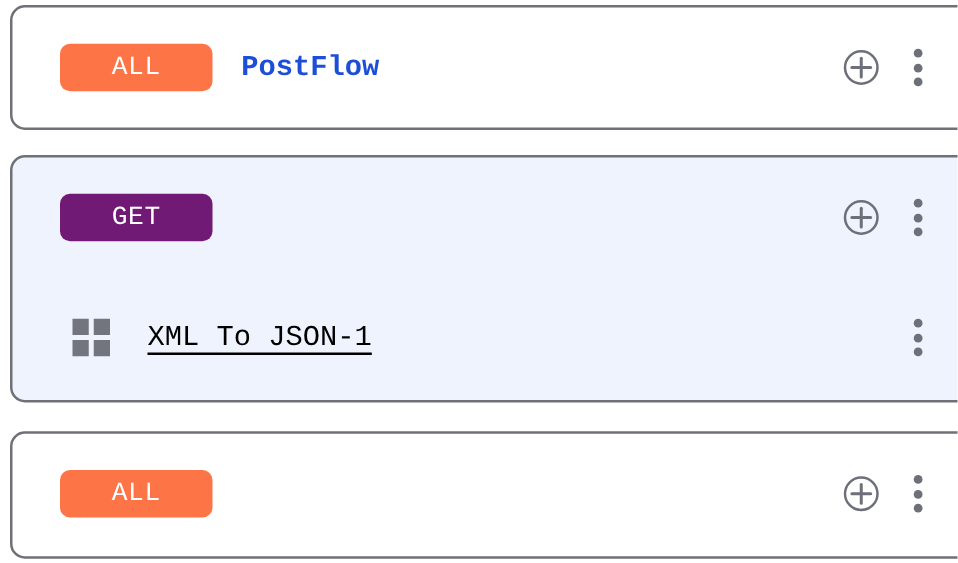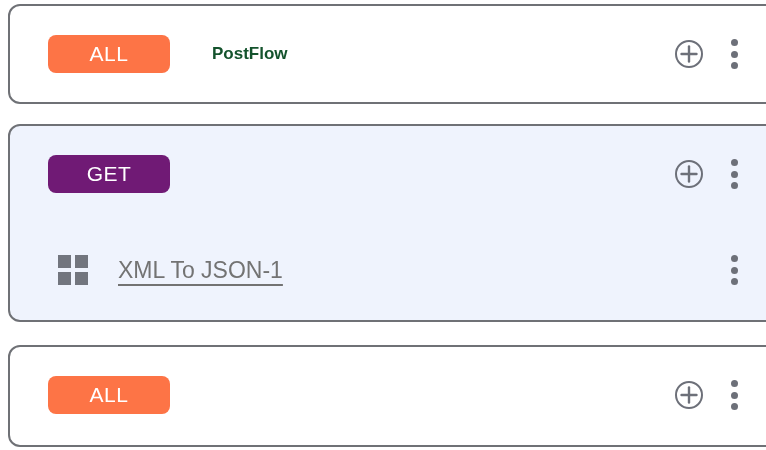--- a/index.html
+++ b/index.html
@@ -12,20 +12,21 @@
     background: #ffffff;
     font-family: "Liberation Sans", sans-serif;
     overflow: hidden;
   }
 
   .flow-list {
     position: relative;
     width: 766px;
     height: 450px;
     box-sizing: border-box;
+    font-family: Liberation Mono, monospace;
   }
 
   
   .card {
     position: absolute;
     left: 8px;
     width: 790px;              
     box-sizing: border-box;
     background: #ffffff;
     border: 2px solid #6f7176;
@@ -64,24 +65,24 @@
     font-size: 21px;
     font-weight: 400;
     letter-spacing: 0.5px;
     user-select: none;
   }
   .badge-all { background: #fd7446; }
   .badge-get { background: #701a75; }
 
   
   .flow-name {
-    margin-left: 42px;
-    font-size: 17px;
+    margin-left: 23px;
+    font-size: 23px;
     font-weight: bold;
-    color: #14532d;
+    color: #1d4ed8;
     white-space: nowrap;
   }
 
   
   .policy-icon {
     flex: 0 0 auto;
     width: 30px;
     height: 30px;
     display: grid;
     grid-template-columns: 13px 13px;
@@ -91,21 +92,21 @@
   }
   .policy-icon i {
     display: block;
     width: 13px;
     height: 13px;
     background: #72757e;
   }
   .policy-link {
     margin-left: 30px;
     font-size: 23px;
-    color: #737373;
+    color: #000000;
     text-decoration: underline;
     text-underline-offset: 6px;
     text-decoration-thickness: 2px;
     white-space: nowrap;
     cursor: pointer;
   }
 
   
   .row-actions {
     position: absolute;

